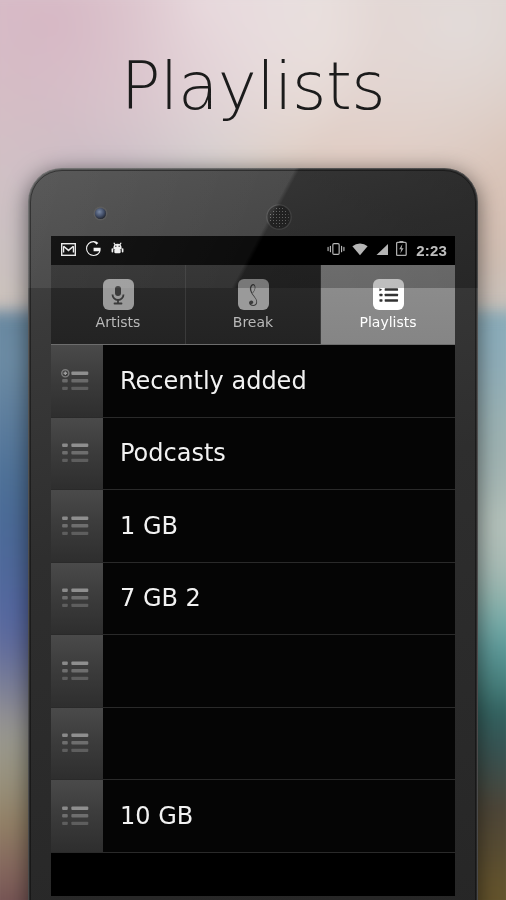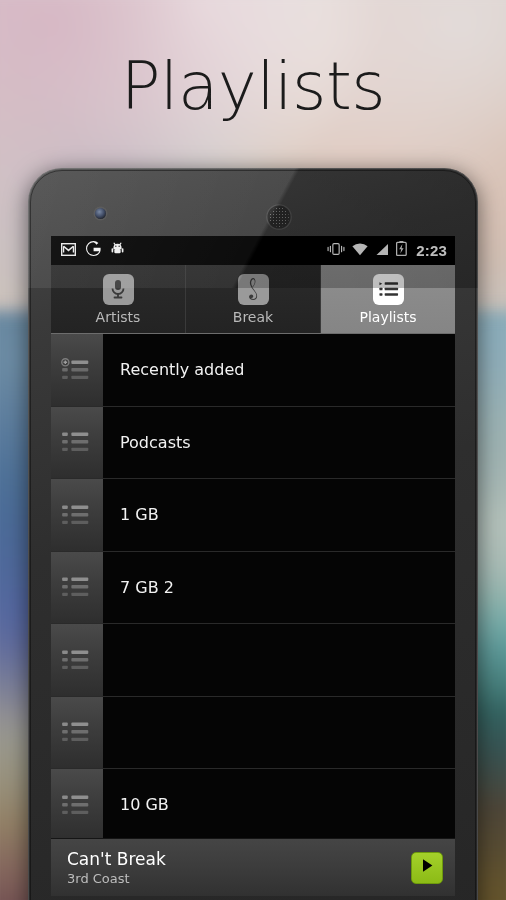--- a/index.html
+++ b/index.html
@@ -119,21 +119,21 @@
   
   #statusbar{
     height:29px; background:#000; display:flex; align-items:center;
     padding:0 8px 0 10px; color:#e8e8e8;
   }
   .sb-left{ display:flex; align-items:center; gap:10px; }
   .sb-right{ margin-left:auto; display:flex; align-items:center; gap:7px; }
   .sb-time{ font-size:15px; font-weight:bold; color:#fff; letter-spacing:.2px; margin-left:2px;}
 
   
-  #tabbar{ height:69px; display:flex; background:#0c4a6e;
+  #tabbar{ height:80px; display:flex; background:#0c4a6e;
            border-bottom:1px solid #6d6d6d; }
   .tab{
     flex:1; display:flex; flex-direction:column; align-items:center;
     justify-content:center; gap:4px;
     background:linear-gradient(180deg,#2b2b2b 0%,#232323 100%);
     border-right:1px solid #3a3a3a;
     position:relative;
   }
   .tab:last-child{ border-right:none; }
   .tab.active{ background:linear-gradient(180deg,#8e8e8e 0%,#858585 100%); }
@@ -154,21 +154,21 @@
     background:#050505;
   }
   .row-ico{
     width:52px; flex:0 0 52px;
     background:linear-gradient(180deg,#4a4a4a 0%,#3d3d3d 42%,#2e2e2e 100%);
     display:flex; align-items:center; justify-content:center;
     position:relative;
   }
   .row-title{
     flex:1; display:flex; align-items:center; padding-left:17px;
-    font-size:16px; color:#f2f2f2;
+    font-size:24px; color:#f2f2f2;
     font-family:"DejaVu Sans", sans-serif;
   }
 
   
   #nowplaying{
     position:absolute; left:0; bottom:0; width:100%; height:58px;
     background:linear-gradient(180deg,#454545 0%,#3c3c3c 50%,#313131 100%);
     border-top:1px solid #151515;
     display:flex; align-items:center; padding:0 12px 0 16px;
   }
@@ -389,28 +389,15 @@
             <rect x="11" y="10" width="18" height="3.6" rx="1" fill="#6e6e6e"></rect>
             <rect x="1.2" y="18" width="6" height="3.6" rx="1" fill="#5e5e5e"></rect>
             <rect x="11" y="18" width="18" height="3.6" rx="1" fill="#5e5e5e"></rect>
           </svg>
         </div>
         <div class="row-title">10 GB</div>
       </div>
 
     </div>
 
-    <div id="nowplaying">
-      <div class="np-text">
-        <div class="np-title">Can't Break</div>
-        <div class="np-artist">3rd Coast</div>
-      </div>
-      <div class="np-play">
-        <span>
-          <svg width="13" height="15" viewBox="0 0 13 15">
-            <path d="M2 1.2 L11.4 7.5 L2 13.8z" fill="#000"></path>
-          </svg>
-        </span>
-      </div>
-    </div>
 
   </div>
 </div>
 
 </body></html>

